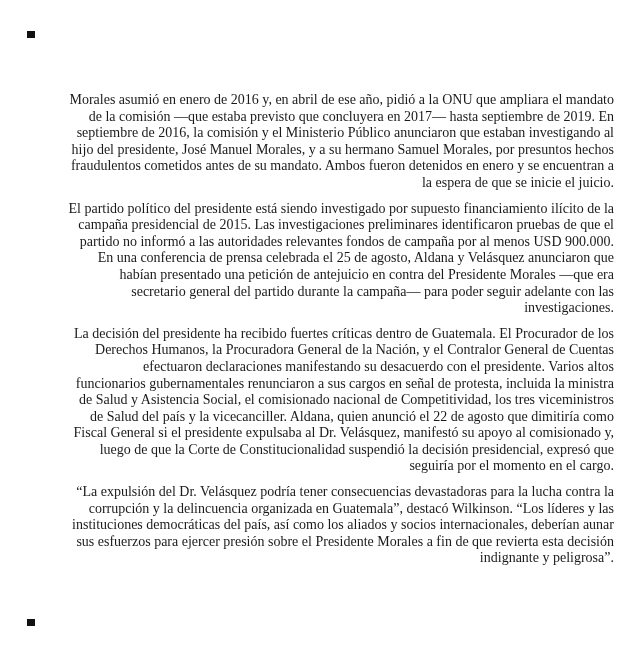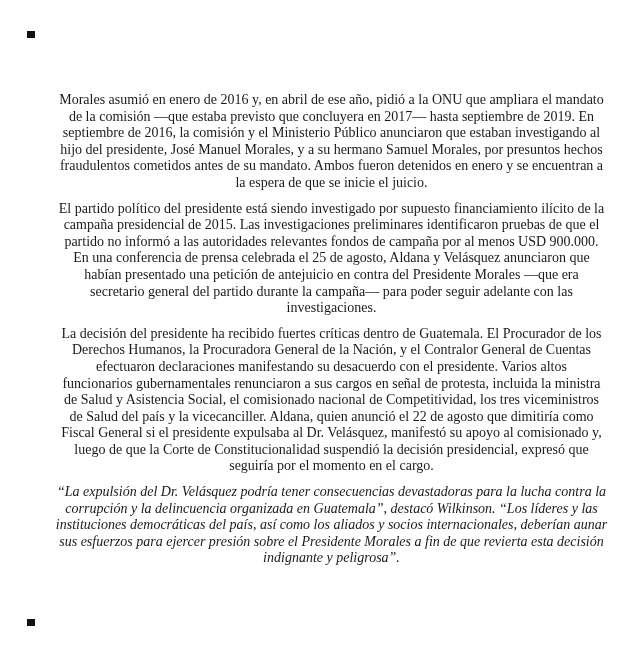--- a/index.html
+++ b/index.html
@@ -34,29 +34,28 @@
     top: 619px;
   }
   .text-block {
     position: absolute;
     left: 49px;
     top: 92px;
     width: 565px;
     color: #1a1a1a;
     font-size: 14px;
     line-height: 16.6px;
-    text-align: center;
+    text-align: right;
   }
   .para {
     margin: 0 0 9px 0;
     white-space: pre-line; 
   }
   .para:last-child {
     margin-bottom: 0;
-    font-style: italic;
   }
 </style>
 </head>
 <body>
 
 <div class="page">
 
   <div class="corner-marker top"></div>
 
   <div class="text-block">

